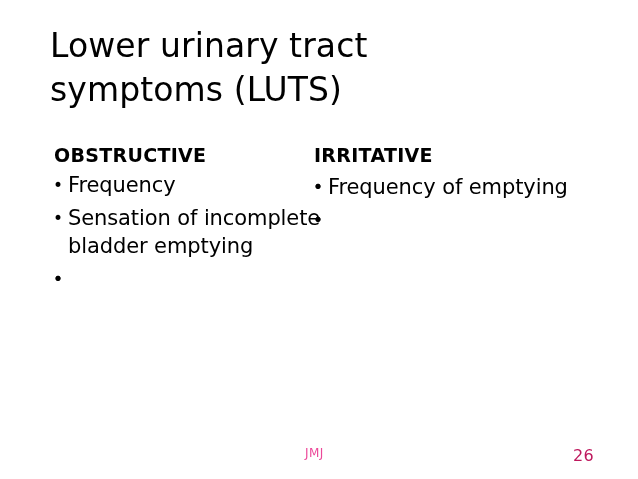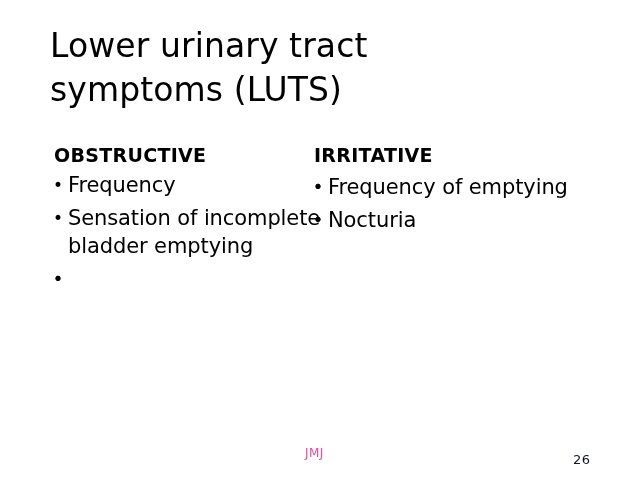--- a/index.html
+++ b/index.html
@@ -104,24 +104,24 @@
     left: 305px;
     top: 3px;
     color: #ec4899;
     font-family: "DejaVu Sans", sans-serif;
     font-size: 12px;
     letter-spacing: 0.4px;
   }
   .footer-page {
     position: absolute;
     left: 573px;
-    top: 9px;
-    color: #0f172a;
+    top: 3px;
+    color: #be185d;
     font-family: "DejaVu Sans", sans-serif;
-    font-size: 13px;
+    font-size: 16px;
     letter-spacing: 0.4px;
   }
 </style>
 </head>
 <body>
 
 <div class="slide">
 
   <div class="slide-title">Lower urinary tract
 symptoms (LUTS)</div>
@@ -156,21 +156,20 @@
         </li>
         <li class="bullet-item">
           <span class="dot">•</span>
           <span>Frequency of emptying</span>
         </li>
         <li class="bullet-item">
           <span class="dot">•</span>
         </li>
         <li class="bullet-item">
           <span class="dot">•</span>
-          <span>Nocturia</span>
         </li>
       </ul>
     </div>
 
   </div>
 
   <div class="footer">
     <div class="footer-note">JMJ</div>
     <div class="footer-page">26</div>
   </div>

